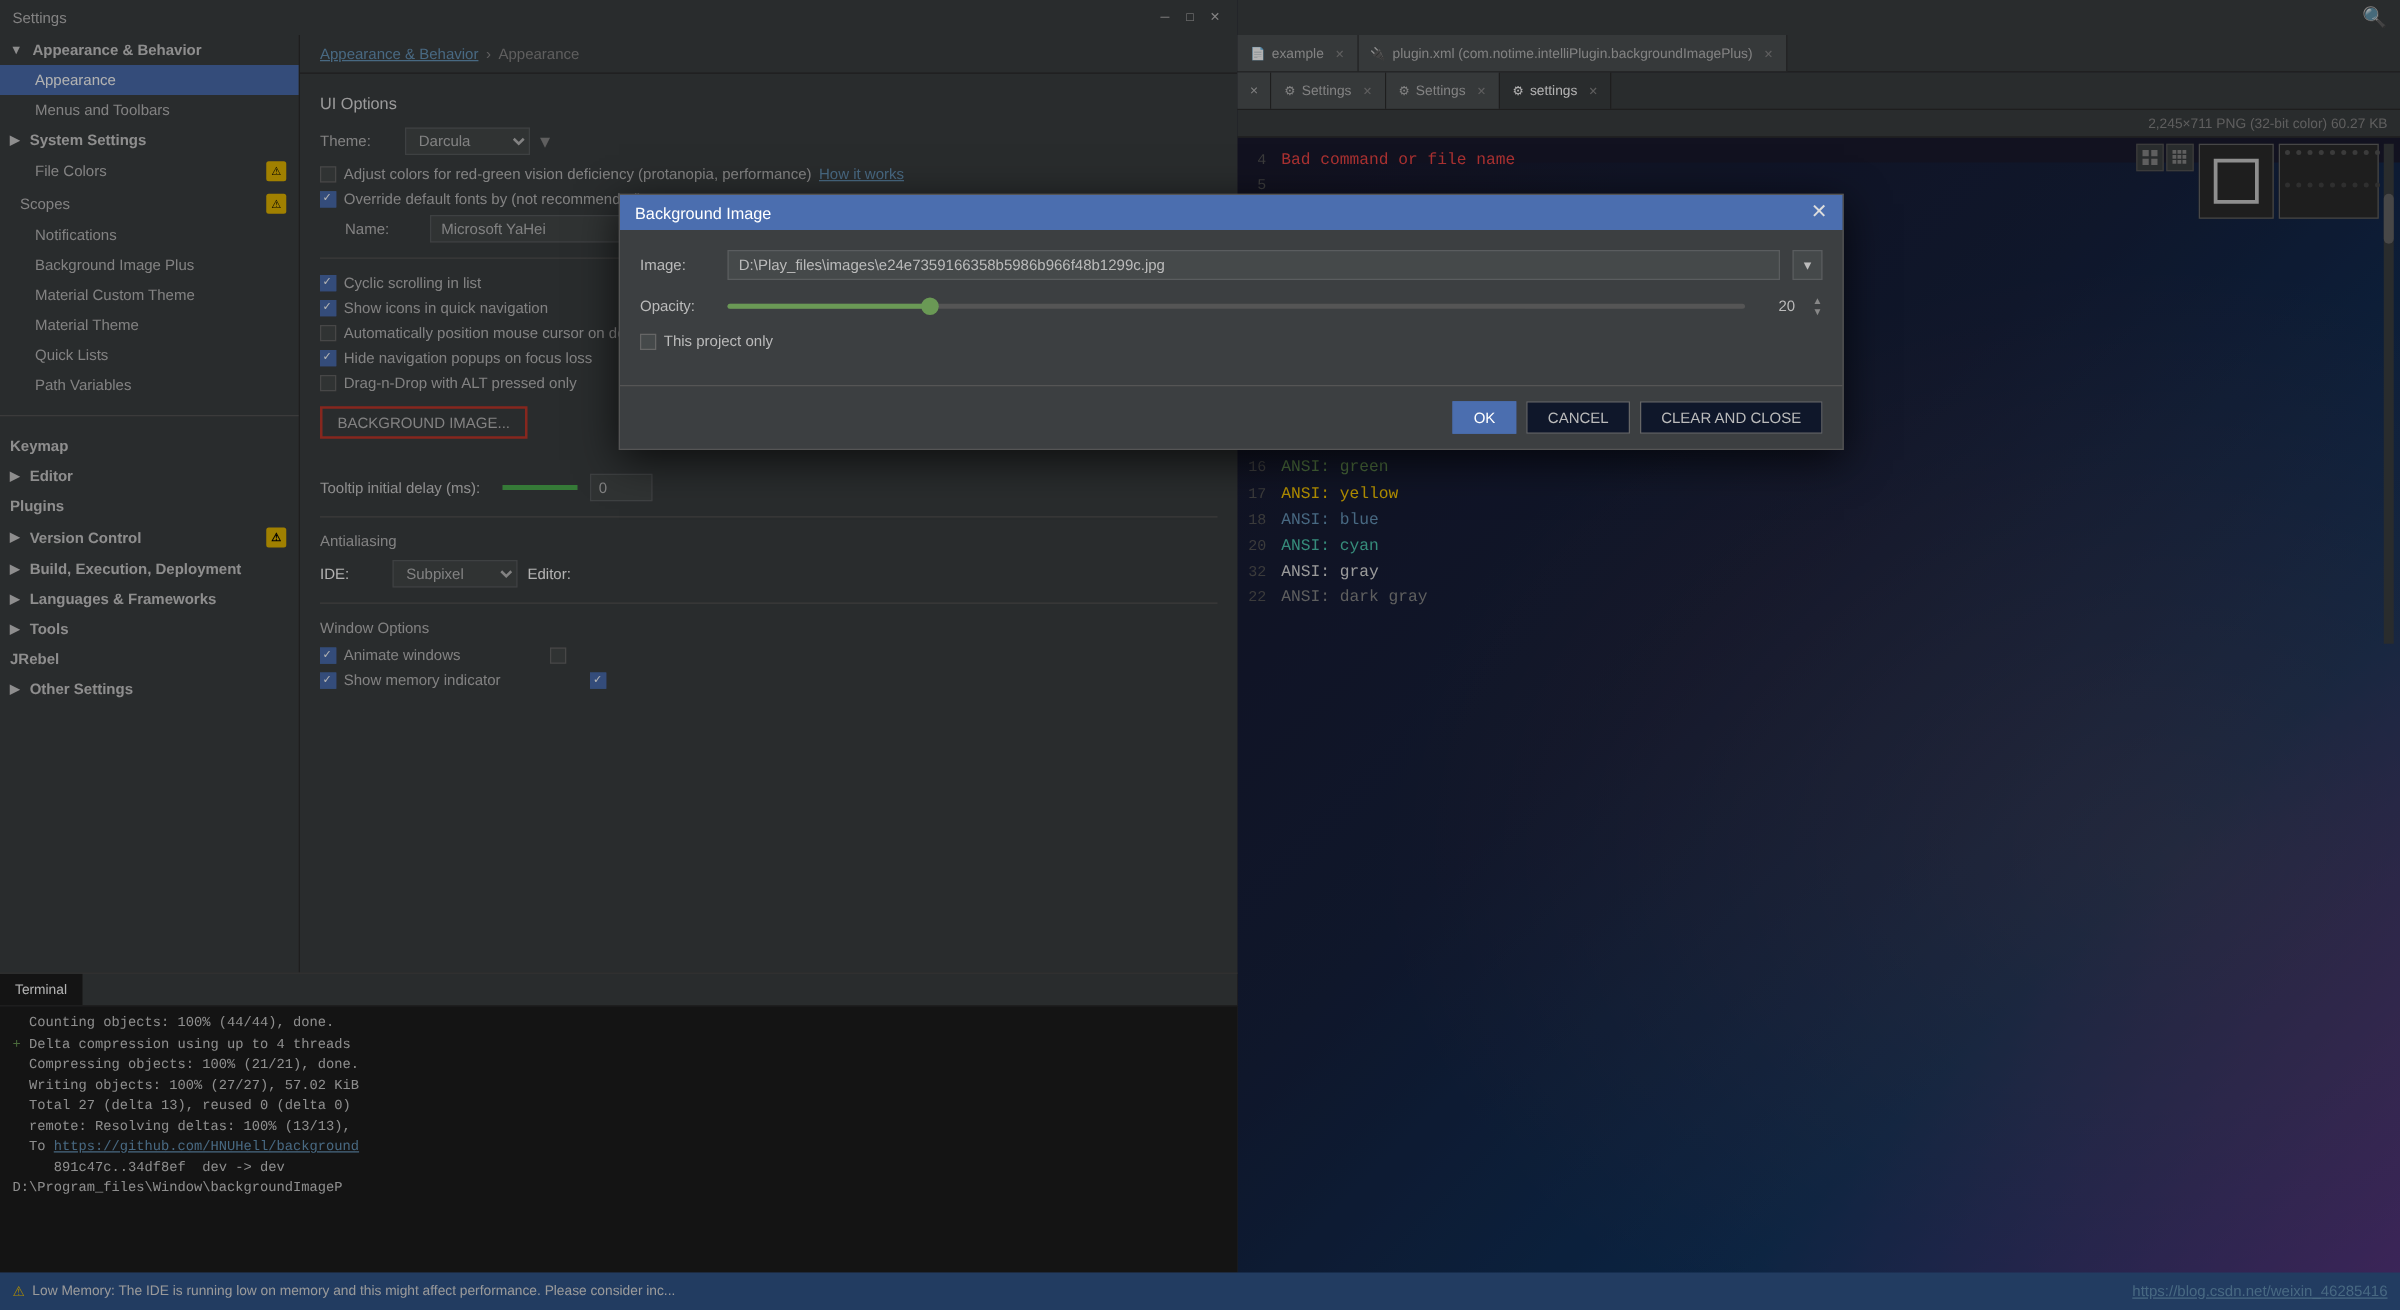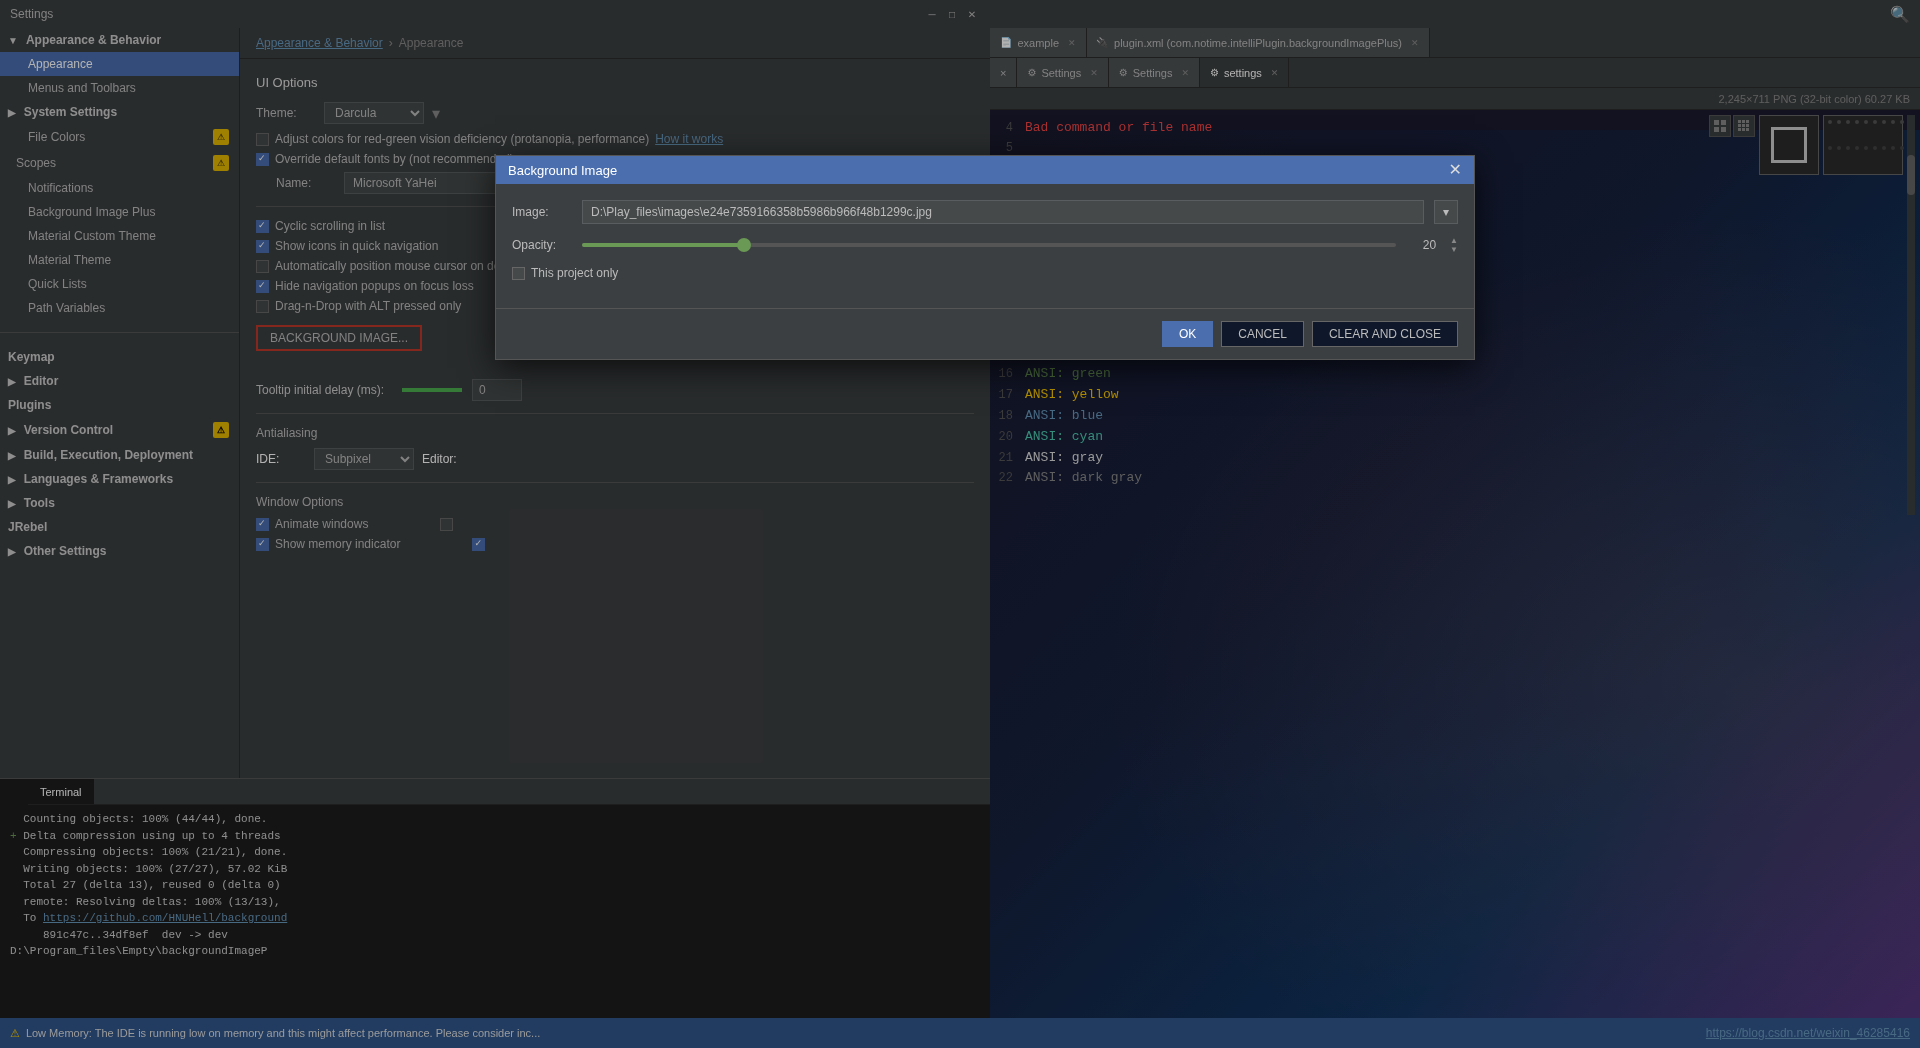--- a/index.html
+++ b/index.html
@@ -334,21 +334,20 @@
       z-index: 50;
       border-top: 1px solid #555;
       overflow: hidden;
     }
     .terminal-tab-bar {
       display: flex;
       align-items: center;
       background: #3c3f41;
       height: 26px;
       border-bottom: 1px solid #2b2b2b;
-      margin-left: 28px;
     }
     .terminal-tab {
       padding: 0 12px;
       height: 100%;
       display: flex;
       align-items: center;
       color: #bbb;
       font-size: 11px;
       cursor: pointer;
     }
@@ -819,21 +818,21 @@
   <div class="terminal-content">
     <div class="terminal-line">  Counting objects: 100% (44/44), done.</div>
     <div class="terminal-line"><span class="plus">+</span> Delta compression using up to 4 threads</div>
     <div class="terminal-line">  Compressing objects: 100% (21/21), done.</div>
     <div class="terminal-line">  Writing objects: 100% (27/27), 57.02 KiB</div>
     <div class="terminal-line">  Total 27 (delta 13), reused 0 (delta 0)</div>
     <div class="terminal-line">  remote: Resolving deltas: 100% (13/13),</div>
     <div class="terminal-line">  To <span class="terminal-link">https://github.com/HNUHell/background</span></div>
     <div class="terminal-line">     891c47c..34df8ef  dev -&gt; dev</div>
     <div class="terminal-line"></div>
-    <div class="terminal-line">D:\Program_files\Empty\backgroundImageP</div>
+    <div class="terminal-line">D:\Program_files\Window\backgroundImageP</div>
   </div>
 </div>
 
 <div class="title-bar-right">
   <span></span>
   <div style="display:flex;align-items:center;gap:4px;">
     <span style="font-size:16px;color:#888;cursor:pointer;">🔍</span>
   </div>
 </div>
 
@@ -933,21 +932,21 @@
     </div>
     <div class="code-line">
       <span class="line-num">18</span>
       <span class="code-blue">ANSI: blue</span>
     </div>
     <div class="code-line">
       <span class="line-num">20</span>
       <span class="code-cyan">ANSI: cyan</span>
     </div>
     <div class="code-line">
-      <span class="line-num">21</span>
+      <span class="line-num">32</span>
       <span class="code-white">ANSI: gray</span>
     </div>
     <div class="code-line">
       <span class="line-num">22</span>
       <span class="code-gray">ANSI: dark gray</span>
     </div>
   </div>
 </div>
 
 <div style="position:absolute;top:115px;right:5px;z-index:20;display:flex;align-items:flex-start;gap:4px;">

